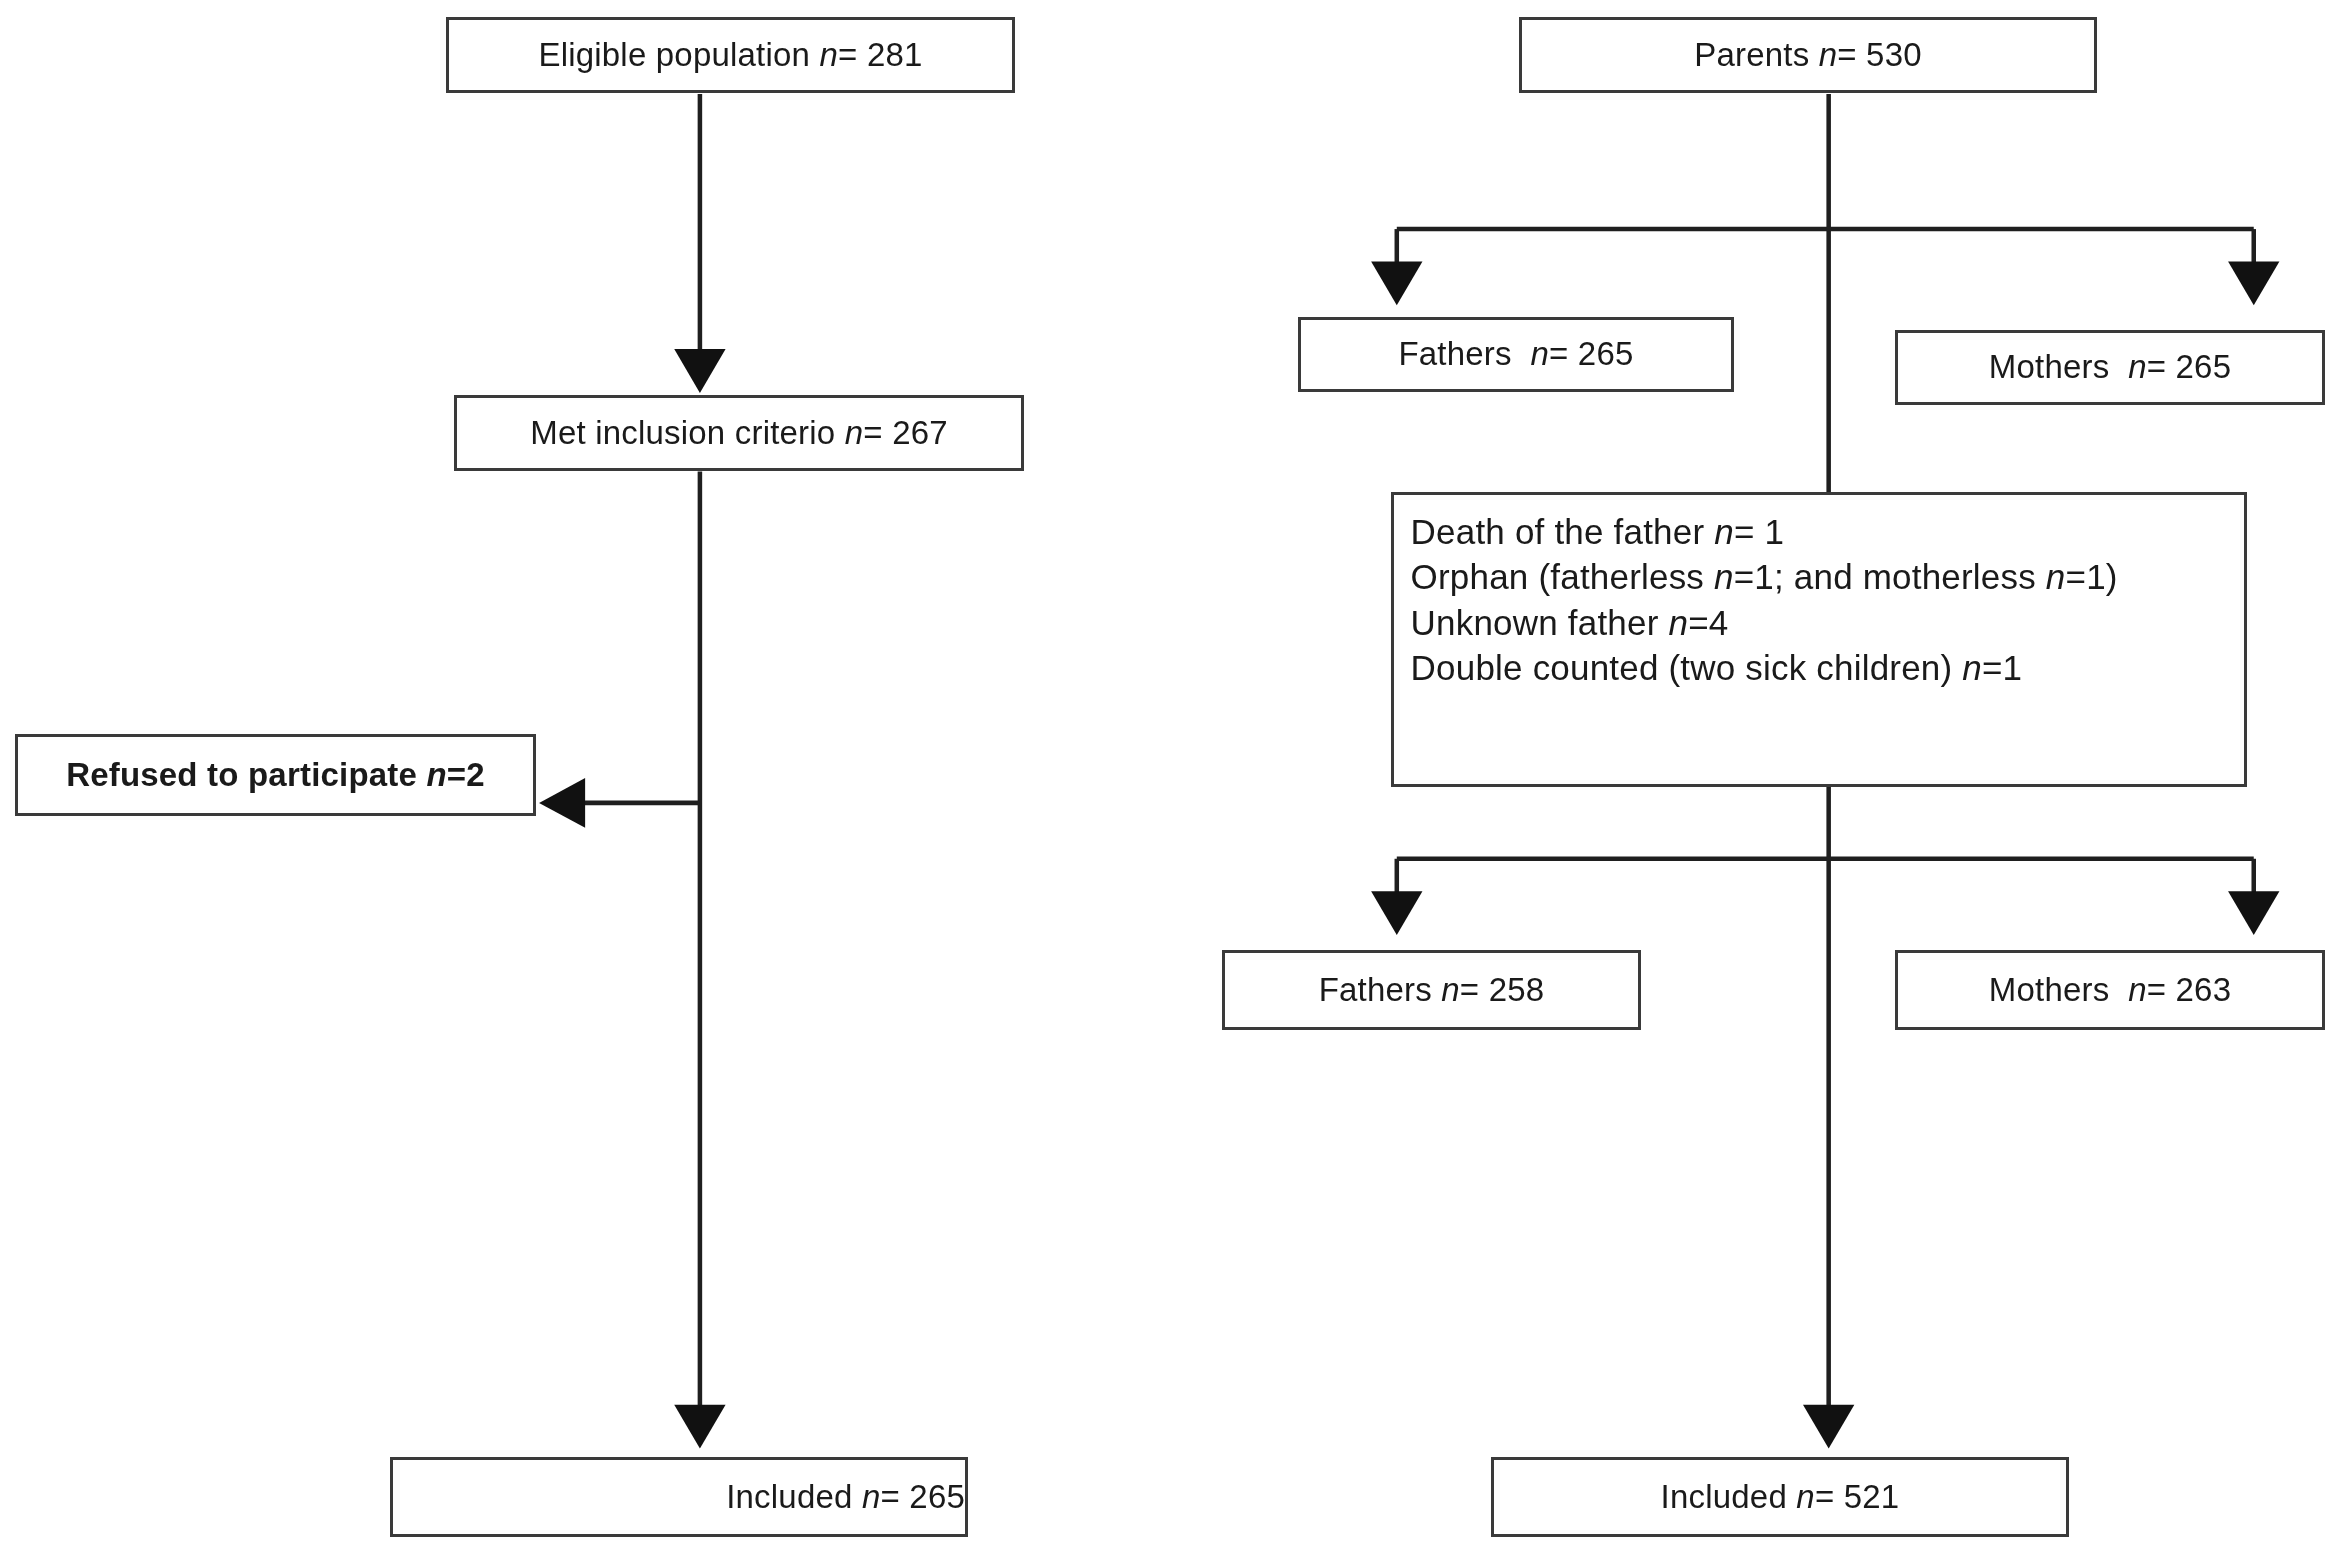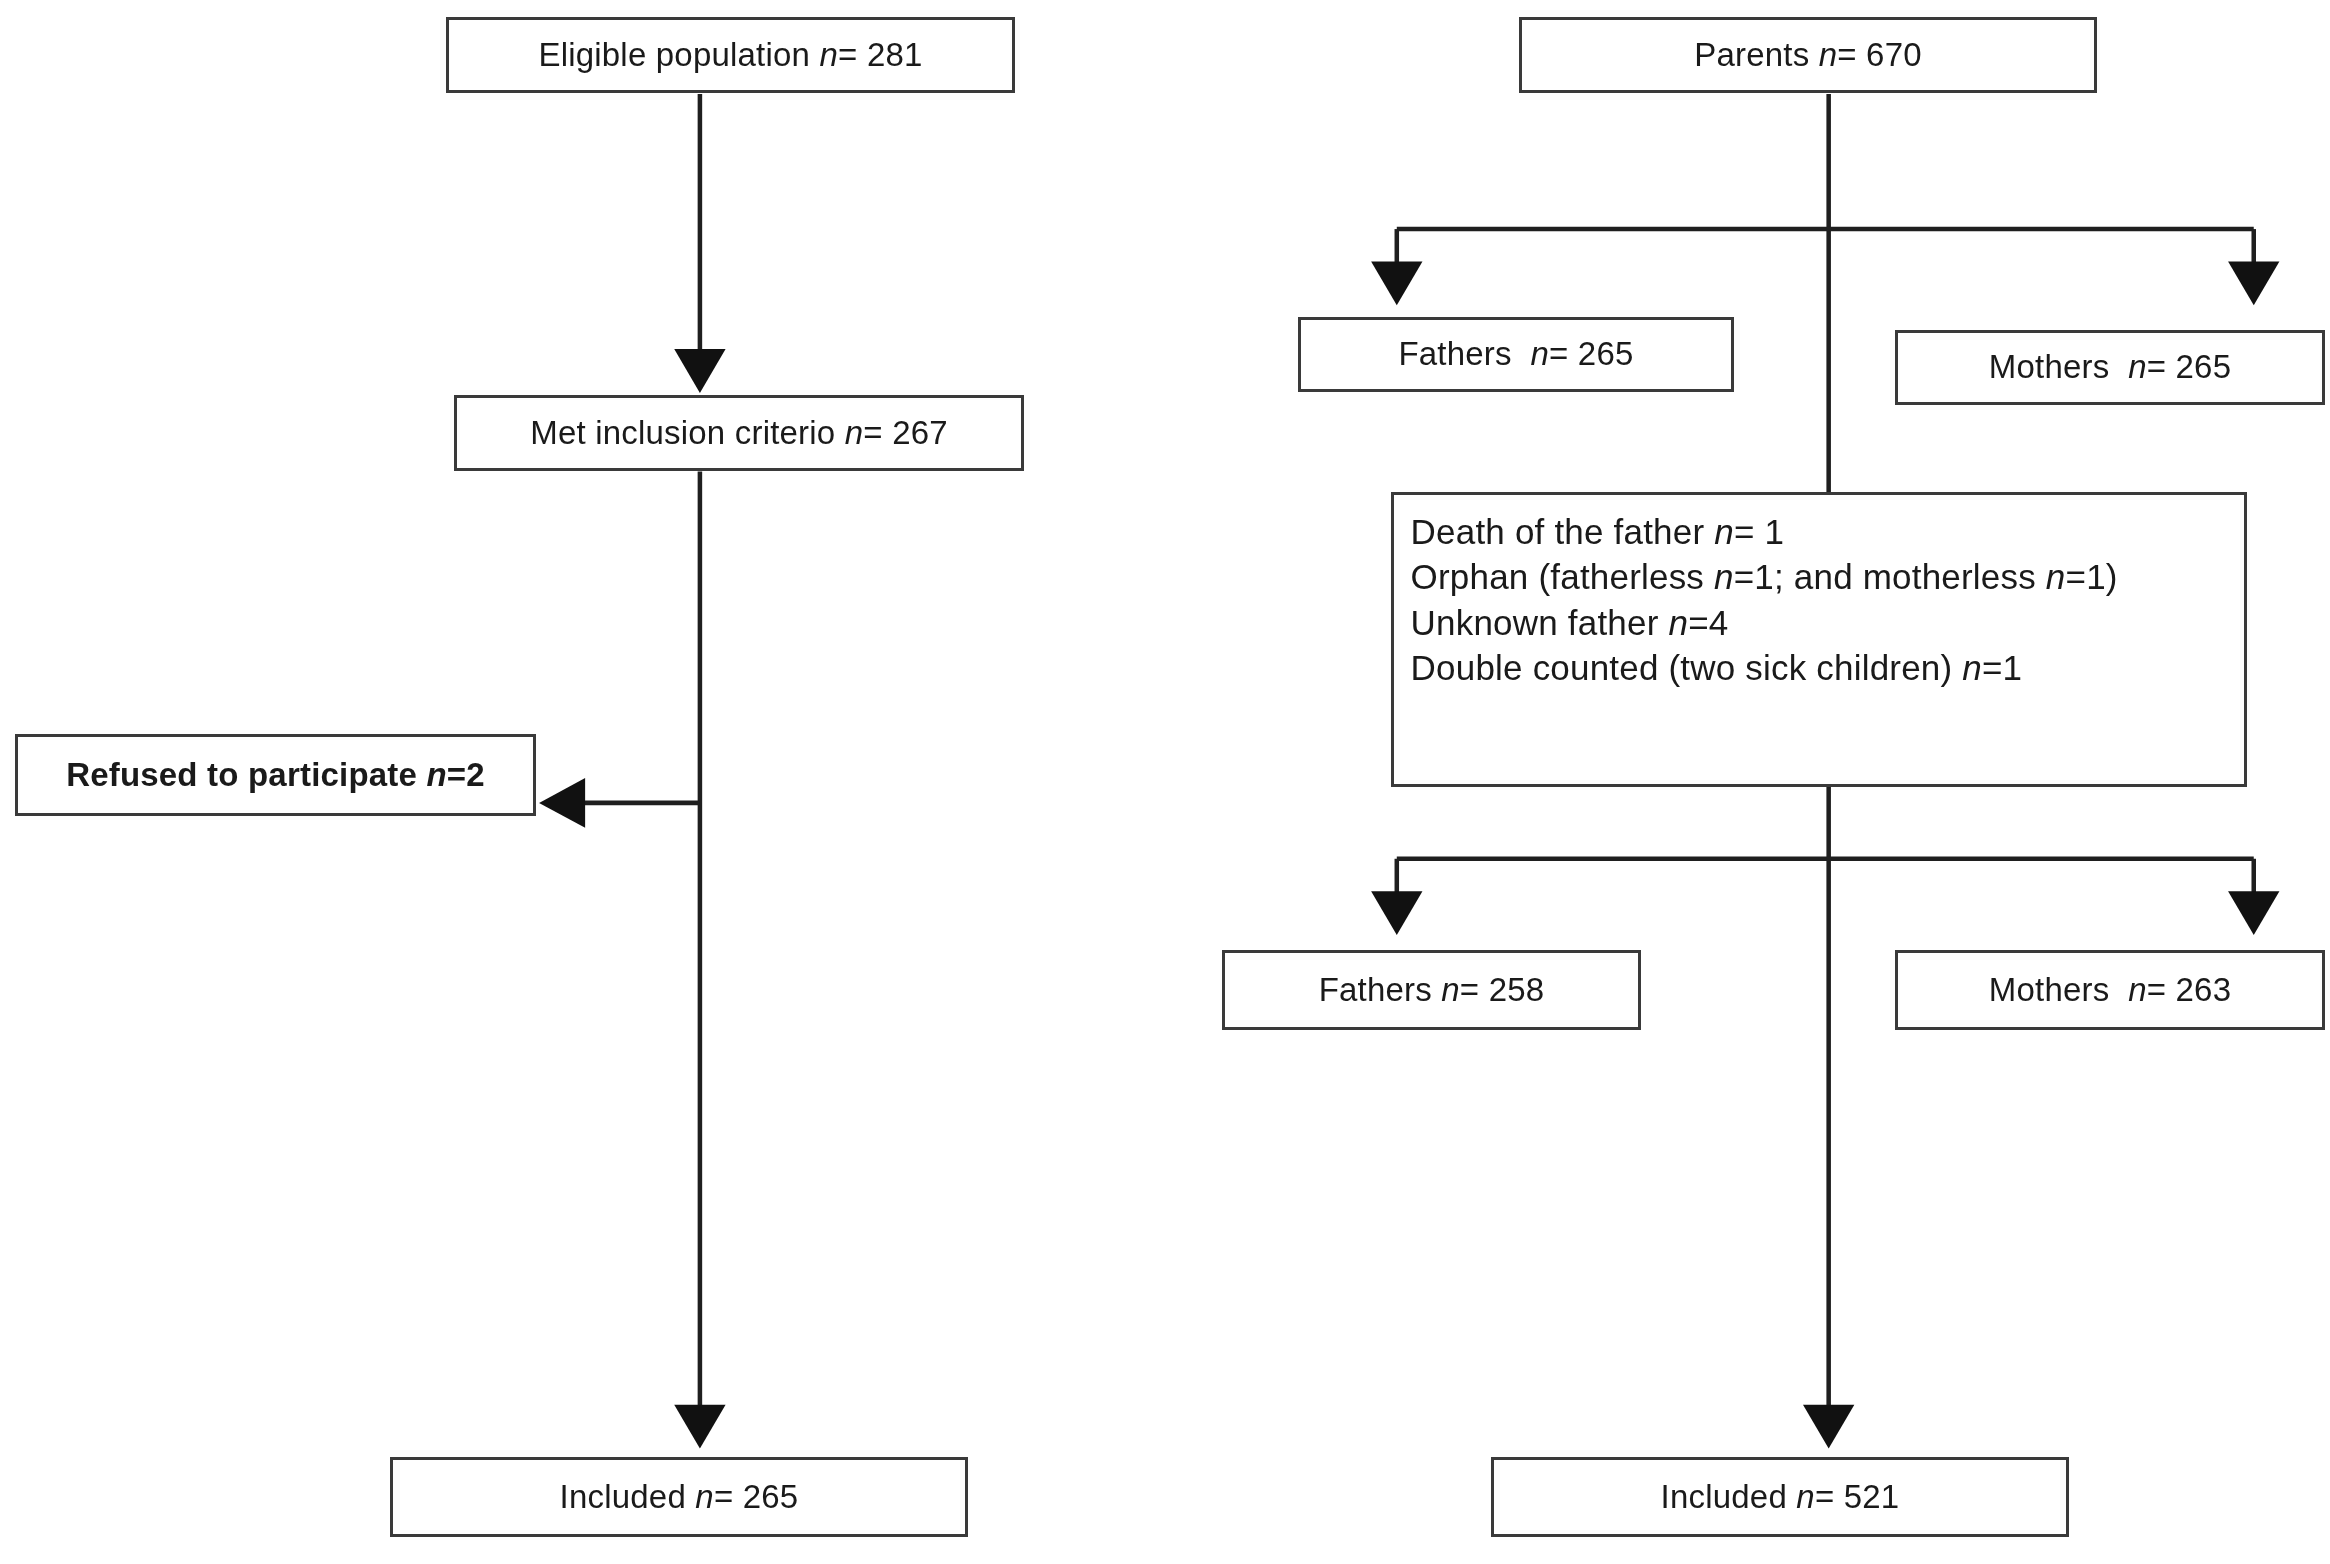--- a/index.html
+++ b/index.html
@@ -103,26 +103,26 @@
   </div>
 
   <div class="node" style="left:454px; top:395px; width:570px; height:76px;">
     <span class="line"><span>Met inclusion criterio </span><i>n</i><span>= 267</span></span>
   </div>
 
   <div class="node" style="left:15px; top:734px; width:521px; height:82px;font-weight:bold;">
     <span class="line"><span>Refused to participate </span><i>n</i><span>=2</span></span>
   </div>
 
-  <div class="node" style="left:390px; top:1457px; width:578px; height:80px;">
+  <div class="node" style="left:390px; top:1457px; width:578px; height:80px;justify-content:flex-end;">
     <span class="line"><span>Included </span><i>n</i><span>= 265</span></span>
   </div>
 
   <div class="node" style="left:1519px; top:17.4px; width:578px; height:76px;">
-    <span class="line"><span>Parents </span><i>n</i><span>= 670</span></span>
+    <span class="line"><span>Parents </span><i>n</i><span>= 530</span></span>
   </div>
 
   <div class="node" style="left:1298px; top:317px; width:436px; height:75px;">
     <span class="line"><span>Fathers  </span><i>n</i><span>= 265</span></span>
   </div>
 
   <div class="node" style="left:1895px; top:330px; width:430px; height:75px;">
     <span class="line"><span>Mothers  </span><i>n</i><span>= 265</span></span>
   </div>
 

